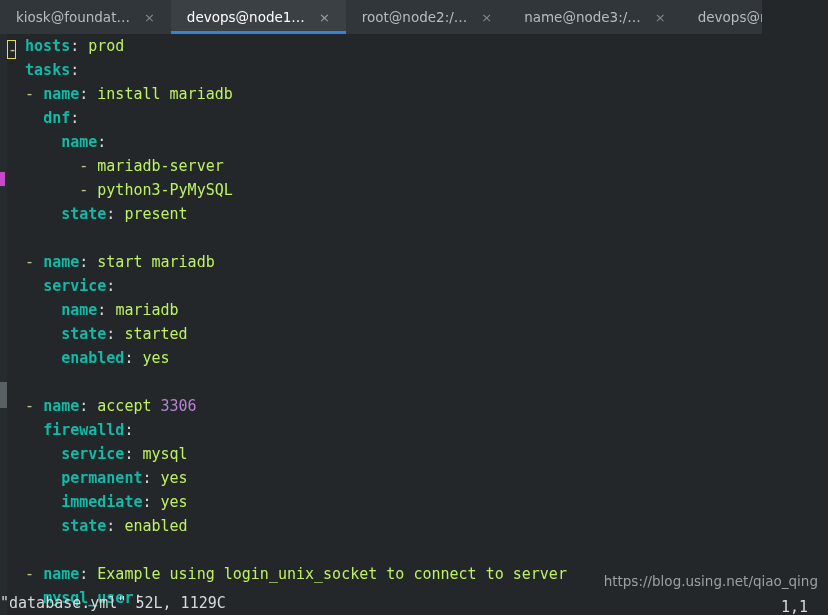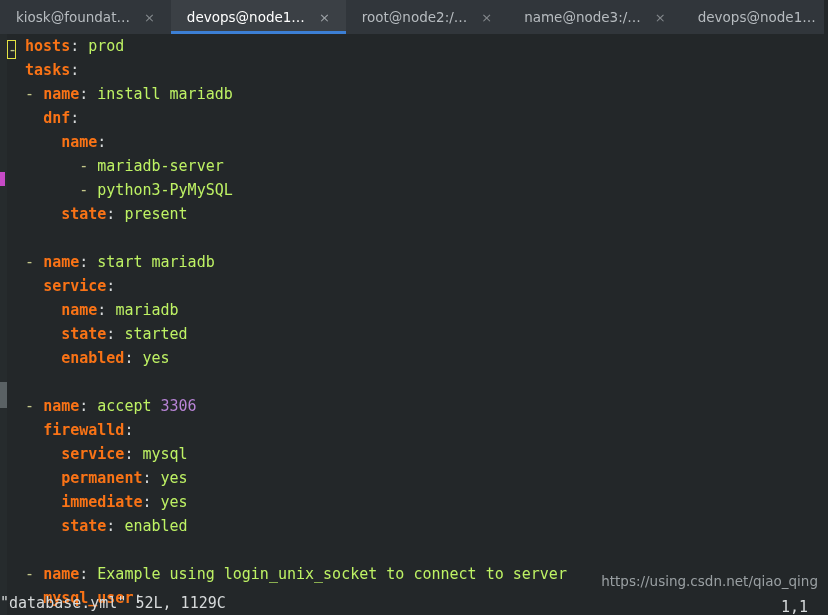--- a/index.html
+++ b/index.html
@@ -11,21 +11,21 @@
     width: 828px;
     height: 615px;
     overflow: hidden;
     font-family: "DejaVu Sans Mono", monospace;
   }
 
   
   .tabbar {
     position: absolute;
     left: 0; top: 0;
-    width: 824px;
+    width: 762px;
     height: 34px;
     background: #31363b;
     display: flex;
     align-items: stretch;
     overflow: hidden;
   }
   .tab {
     position: relative;
     display: flex;
     align-items: center;
@@ -108,21 +108,21 @@
     font-family: "DejaVu Sans Mono", monospace;
     font-size: 15px;
     line-height: 24px;
     white-space: pre;
     color: #d7dadb;
   }
   .code .ln {
     height: 24px;
     padding-left: 7px;
   }
-  .k   { color: #f97316; font-weight: bold; }   
+  .k   { color: #14b8a6; font-weight: bold; }   
   .d   { color: #c6c98a; }                      
   .v   { color: #bef264; }                      
   .p   { color: #d7dadb; }                      
   .num { color: #b884d6; margin-top: 24px; }                      
 
   
   .cursor {
     display: inline-block;
     width: 9px;
     height: 19px;
@@ -194,14 +194,14 @@
     <div class="scroll-thumb"></div>
   </div>
 
   <div class="code" id="code-area"><div class="ln"><span class="cursor">-</span> <span class="k">hosts</span><span class="p">: </span><span class="v">prod</span></div><div class="ln">  <span class="k">tasks</span><span class="p">:</span></div><div class="ln">  <span class="d">- </span><span class="k">name</span><span class="p">: </span><span class="v">install mariadb</span></div><div class="ln">    <span class="k">dnf</span><span class="p">:</span></div><div class="ln">      <span class="k">name</span><span class="p">:</span></div><div class="ln">        <span class="d">- </span><span class="v">mariadb-server</span></div><div class="ln">        <span class="d">- </span><span class="v">python3-PyMySQL</span></div><div class="ln">      <span class="k">state</span><span class="p">: </span><span class="v">present</span></div><div class="ln">&nbsp;</div><div class="ln">  <span class="d">- </span><span class="k">name</span><span class="p">: </span><span class="v">start mariadb</span></div><div class="ln">    <span class="k">service</span><span class="p">:</span></div><div class="ln">      <span class="k">name</span><span class="p">: </span><span class="v">mariadb</span></div><div class="ln">      <span class="k">state</span><span class="p">: </span><span class="v">started</span></div><div class="ln">      <span class="k">enabled</span><span class="p">: </span><span class="v">yes</span></div><div class="ln">&nbsp;</div><div class="ln">  <span class="d">- </span><span class="k">name</span><span class="p">: </span><span class="v">accept </span><span class="num">3306</span></div><div class="ln">    <span class="k">firewalld</span><span class="p">:</span></div><div class="ln">      <span class="k">service</span><span class="p">: </span><span class="v">mysql</span></div><div class="ln">      <span class="k">permanent</span><span class="p">: </span><span class="v">yes</span></div><div class="ln">      <span class="k">immediate</span><span class="p">: </span><span class="v">yes</span></div><div class="ln">      <span class="k">state</span><span class="p">: </span><span class="v">enabled</span></div><div class="ln">&nbsp;</div><div class="ln">  <span class="d">- </span><span class="k">name</span><span class="p">: </span><span class="v">Example using login_unix_socket to connect to server</span></div><div class="ln">    <span class="k">mysql_user</span><span class="p">:</span></div><div class="ln">      <span class="k">name</span><span class="p">: </span><span class="v">root</span></div></div>
 
   <div class="statusline">
     <span class="status-file">"database.yml" 52L, 1129C</span>
     <span class="status-pos">1,1</span>
   </div>
 
-  <div class="watermark">https://using.csdn.net/qiao_qing</div>
+  <div class="watermark">https://blog.using.net/qiao_qing</div>
 </div>
 
 </body></html>

